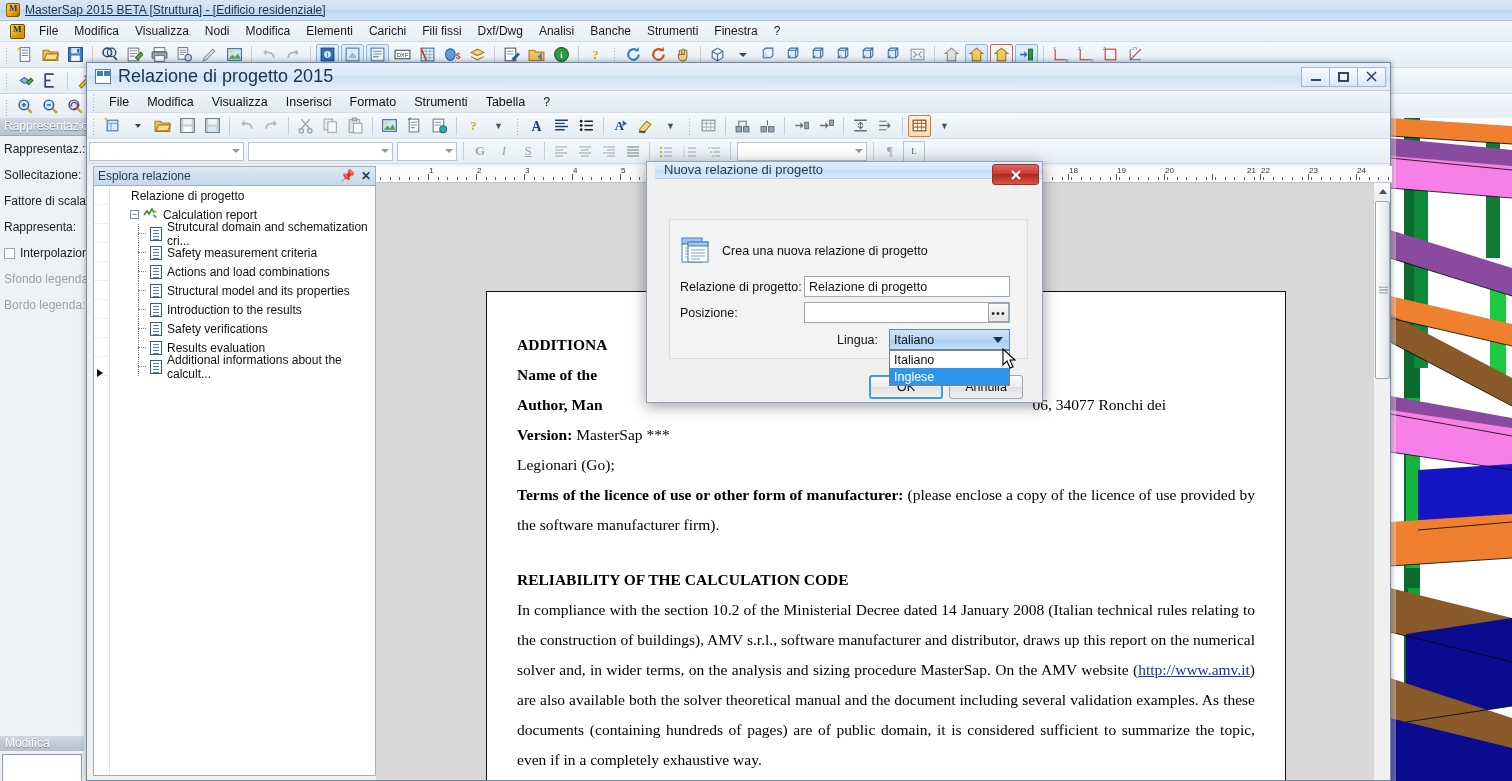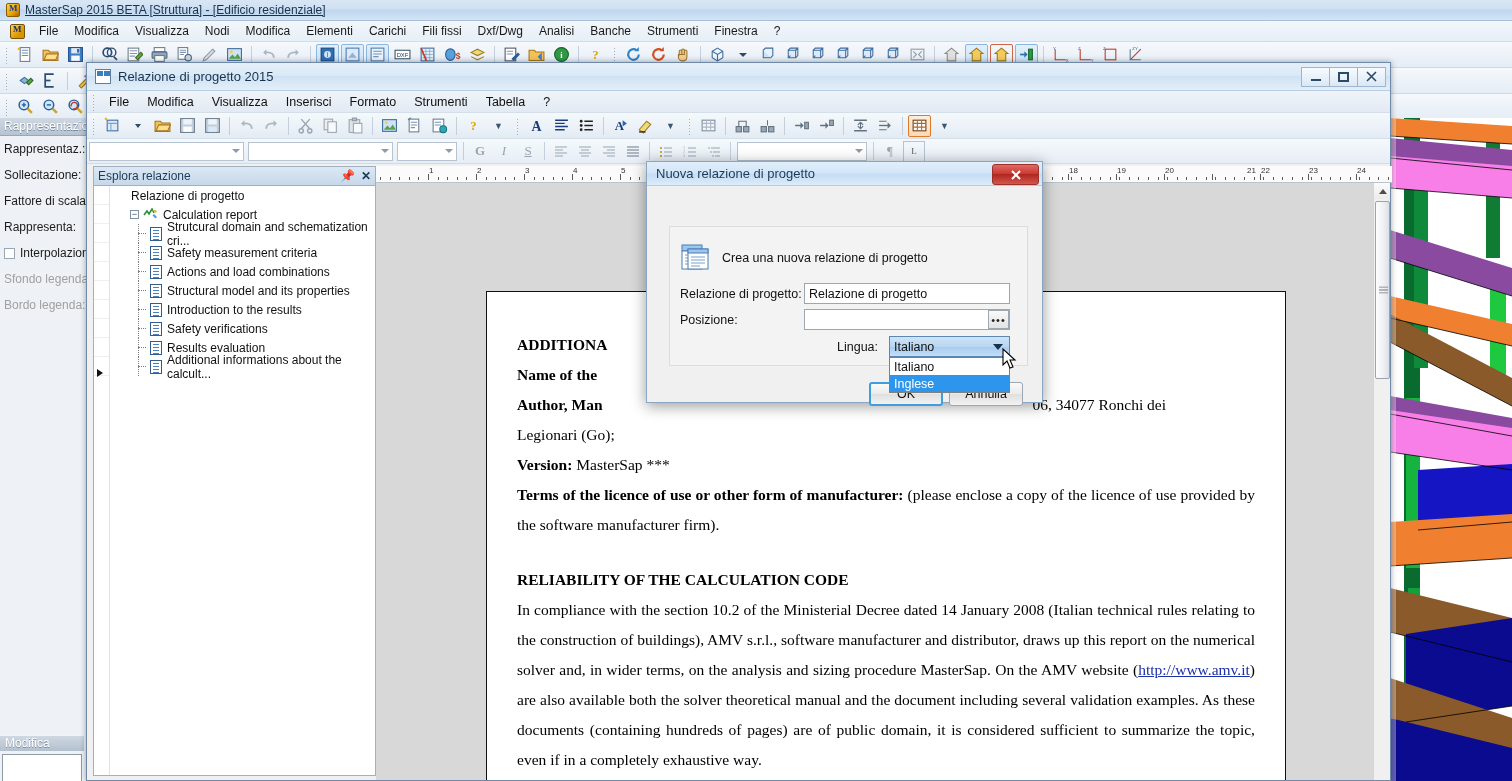--- a/index.html
+++ b/index.html
@@ -130,21 +130,21 @@
   .rel-title-icon {
     width: 16px; height: 15px; margin-right: 7px; flex: none; position: relative;
     background: #ffffff; border: 1px solid #5d7e9e;
   }
   .rel-title-icon::before {
     content:""; position:absolute; left:1px; top:1px; width:6px; height:5px; background:#3c7fbe;
   }
   .rel-title-icon::after {
     content:""; position:absolute; left:8px; top:1px; width:6px; height:5px; background:#3c7fbe;
   }
-  .rel-title-text { font-size: 13px; color: #17334f; }
+  .rel-title-text { font-size: 18px; color: #17334f; }
   .win-ctrls { margin-left: auto; display: flex; align-items: center; padding-right: 4px; }
   .wbtn {
     width: 29px; height: 20px; margin-left: -1px;
     border: 1px solid #9fb6cc; background: linear-gradient(to bottom,#f7fbff,#dae8f4);
     display:flex; align-items:center; justify-content:center; font-size:11px; color:#2b4a68;
   }
 
   .rel-menubar {
     height: 22px; width: 100%;
     background: linear-gradient(to bottom,#f0f4f9 0%,#e2eaf3 100%);
@@ -274,24 +274,24 @@
   }
 
   
   .dialog {
     position: absolute; left: 646px; top: 161px; width: 397px; height: 242px;
     background: #f0f0f0;
     border: 1px solid #8aa6c0;
     box-shadow: 0 3px 14px rgba(0,0,0,.40);
   }
   .dlg-titlebar {
-    height: 24px;
+    height: 17px;
     background: linear-gradient(to bottom,#dfeefb 0%,#d3e6f8 48%,#c4dcf4 52%,#dcecfa 100%);
     border-bottom: 1px solid #b2cde6;
-    display:flex; align-items:center; padding-left: 9px; position: relative;
+    display:flex; padding-left: 9px; position: relative; margin-left: 8px;
   }
   .dlg-title { font-size: 13px; color: #1b3a58; }
   .dlg-close {
     position: absolute; right: 3px; top: 2px; width: 47px; height: 21px;
     background: linear-gradient(to bottom,#e06a63 0%,#c93b33 45%,#ad2820 50%,#d4554c 100%);
     border: 1px solid #9e3028; border-radius: 3px;
     display:flex; align-items:center; justify-content:center;
     color:#fff; font-size: 14px; font-weight: bold;
   }
   .dlg-body { padding: 23px; height: calc(100% - 28px); position: relative; }
@@ -1277,25 +1277,25 @@
     <div class="docarea">
       <div class="page">
         <div class="page-content">
           <div class="doc-h" style="margin-top:38px;">
             <span>ADDITIONA</span><span style="display:inline-block;width:316px;"></span><span>ION CODES</span>
           </div>
           <div class="doc-h">Name of the</div>
           <div class="doc-h">
             <span>Author, Man</span><span style="display:inline-block;width:430px;"></span><span style="font-weight:normal;">06, 34077 Ronchi dei</span>
           </div>
-          <div>Legionari (Go);</div>
           <div>
             <span class="doc-h">Version:</span>
             <span>MasterSap ***</span>
           </div>
+          <div>Legionari (Go);</div>
           <div class="doc-p">
             <span class="doc-h">Terms of the licence of use or other form of manufacturer:</span>
             <span>(please enclose a copy of the licence of use provided by the software manufacturer firm).</span>
           </div>
           <div class="doc-h" style="margin-top:25px;">RELIABILITY OF THE CALCULATION CODE</div>
           <div class="doc-p">
             <span>In compliance with the section 10.2 of the Ministerial Decree dated 14 January 2008 (Italian technical rules relating to the construction of buildings), AMV s.r.l., software manufacturer and distributor, draws up this report on the numerical solver and, in wider terms, on the analysis and sizing procedure MasterSap. On the AMV website (</span><a class="doc-link" href="#">http://www.amv.it</a><span>) are also available both the solver theoretical manual and the document including several validation examples. As these documents (containing hundreds of pages) are of public domain, it is considered sufficient to summarize the topic, even if in a completely exhaustive way.</span>
           </div>
         </div>
       </div>

